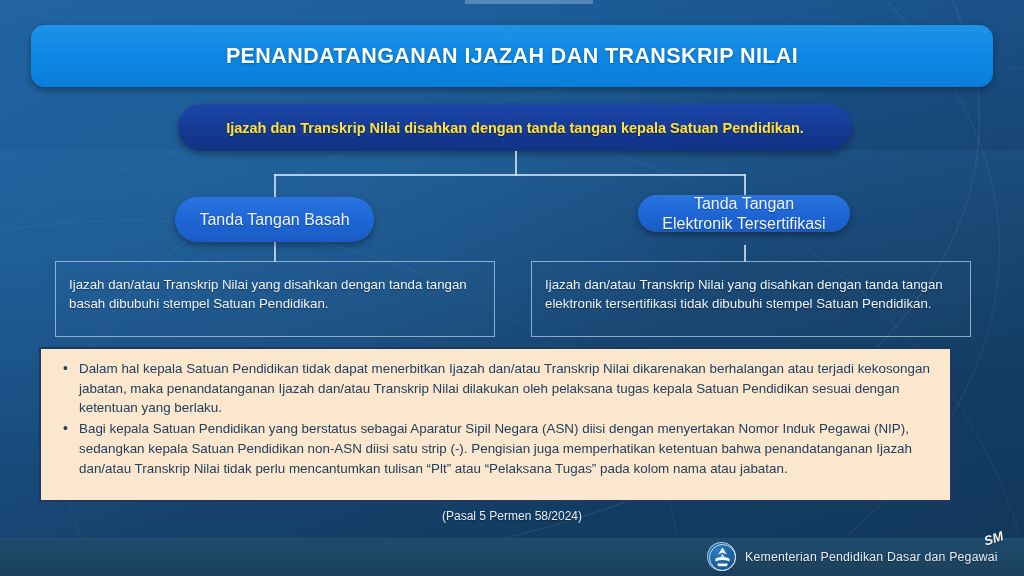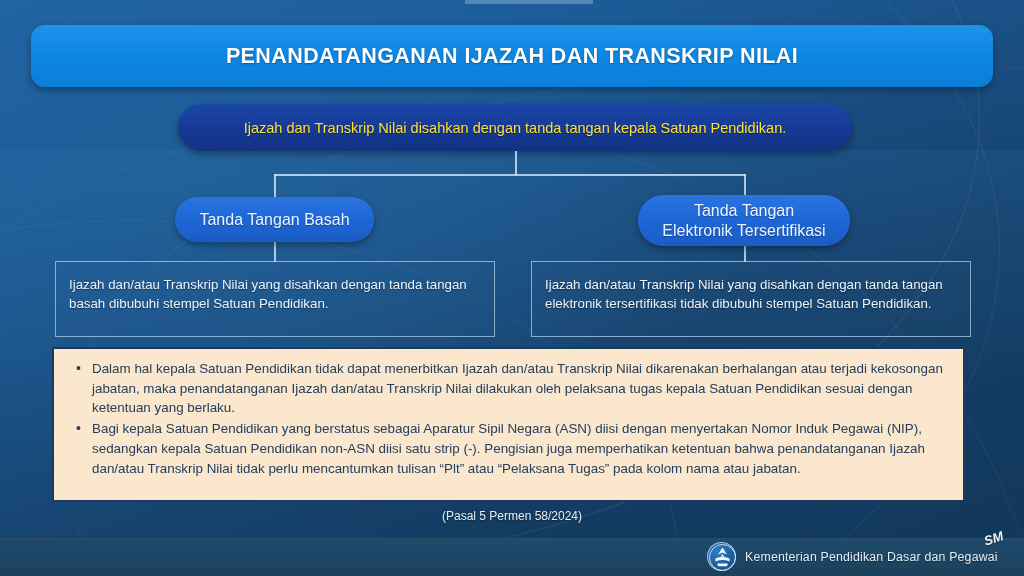--- a/index.html
+++ b/index.html
@@ -80,21 +80,21 @@
     border-radius: 24px;
     box-shadow: 0 3px 6px rgba(0,0,0,0.35);
     display: flex;
     align-items: center;
     justify-content: center;
     padding: 0 14px;
   }
   #statement-pill .statement-text {
     color: #ffe13a;
     font-size: 14.5px;
-    font-weight: normal;
+    font-weight: bold;
     text-align: center;
     text-shadow: 0 1px 1px rgba(0,0,0,0.45);
   }
 
   
   .conn {
     position: absolute;
     background: rgba(214,232,245,0.80);
     pointer-events: none;
   }
@@ -118,42 +118,42 @@
     padding: 0 12px;
   }
   .branch-pill .branch-text {
     color: #eef5ff;
     font-size: 16px;
     line-height: 1.22;
     text-shadow: 0 1px 1px rgba(0,0,0,0.30);
     white-space: pre-line;
   }
   #branch-pill-left  { left: 175px; top: 197px; width: 199px; height: 45px; }
-  #branch-pill-right { left: 638px; top: 195px; width: 212px; height: 51px; }
+  #branch-pill-right { left: 638px; top: 195px; width: 212px; height: 37px; }
 
   
   .desc-box {
     position: absolute;
     border: 1px solid rgba(176,206,228,0.75);
     background: rgba(255,255,255,0.012);
     padding: 14px 13px 10px 13px;
   }
   .desc-box .desc-text {
     color: #eef4f9;
     font-size: 13.3px;
     line-height: 1.42;
     text-shadow: 0 1px 1px rgba(0,0,0,0.40);
   }
   #desc-box-left  { left: 55px;  top: 261px; width: 440px; height: 76px; }
   #desc-box-right { left: 531px; top: 261px; width: 440px; height: 76px; }
 
   
   #notes-panel {
     position: absolute;
-    left: 52px; top: 347px;
+    left: 39px; top: 347px;
     width: 913px; height: 155px;
     background: #fbe7cd;
     border: 2px solid #1b3a5c;
     padding: 10px 16px 8px 16px;
   }
   #notes-panel ul {
     list-style: none;
     margin: 0; padding: 0;
   }
   #notes-panel li {

